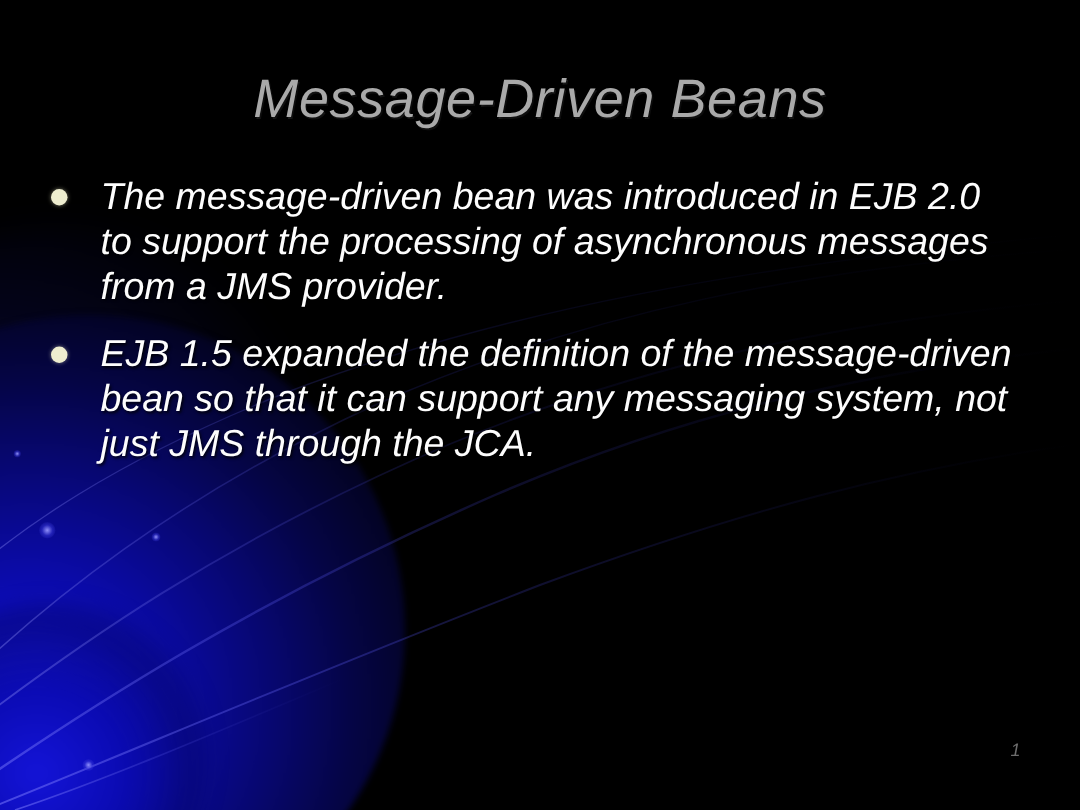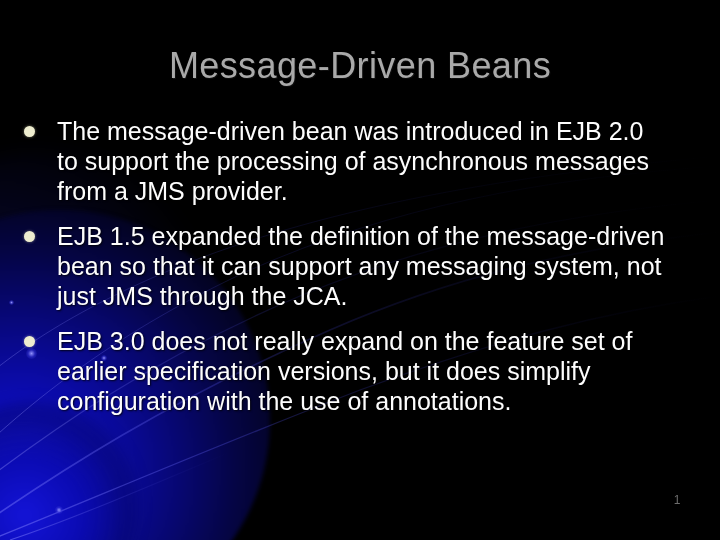--- a/index.html
+++ b/index.html
@@ -10,20 +10,21 @@
   }
   body {
     font-family: "Liberation Sans", sans-serif;
   }
   .slide {
     position: relative;
     width: 720px;
     height: 540px;
     background: #000000;
     overflow: hidden;
+    font-style: italic;
   }
 
   
   .bg-layer {
     position: absolute;
     inset: 0;
     pointer-events: none;
   }
   .glow-main {
     position: absolute;
@@ -95,21 +96,21 @@
     font-weight: normal;
     letter-spacing: 0.4px;
     color: #a9a9a9;
     text-shadow: 2px 2px 3px rgba(0,0,0,0.9), 1px 1px 0 rgba(70,70,70,0.5);
     white-space: nowrap;
   }
 
   
   .body {
     position: absolute;
-    left: 24px;
+    left: 34px;
     top: 116px;
     width: 644px;
   }
   .bullet-row {
     display: flex;
     align-items: flex-start;
     margin-bottom: 15px;
   }
   .bullet-marker {
     flex: 0 0 auto;
@@ -184,22 +185,18 @@
     <div class="bullet-row">
       <span class="bullet-marker"></span>
       <span class="bullet-text">The message-driven bean was introduced in EJB 2.0 to support the processing of asynchronous messages from a JMS provider.</span>
     </div>
 
     <div class="bullet-row">
       <span class="bullet-marker"></span>
       <span class="bullet-text">EJB 1.5 expanded the definition of the message-driven bean so that it can support any messaging system, not just JMS through the JCA.</span>
     </div>
 
-    <div class="bullet-row">
-      <span class="bullet-marker"></span>
-      <span class="bullet-text">EJB 3.0 does not really expand on the feature set of earlier specification versions, but it does simplify configuration with the use of annotations.</span>
-    </div>
 
   </div>
 
   <div class="page-number">1</div>
 
 </div>
 
 </body></html>

